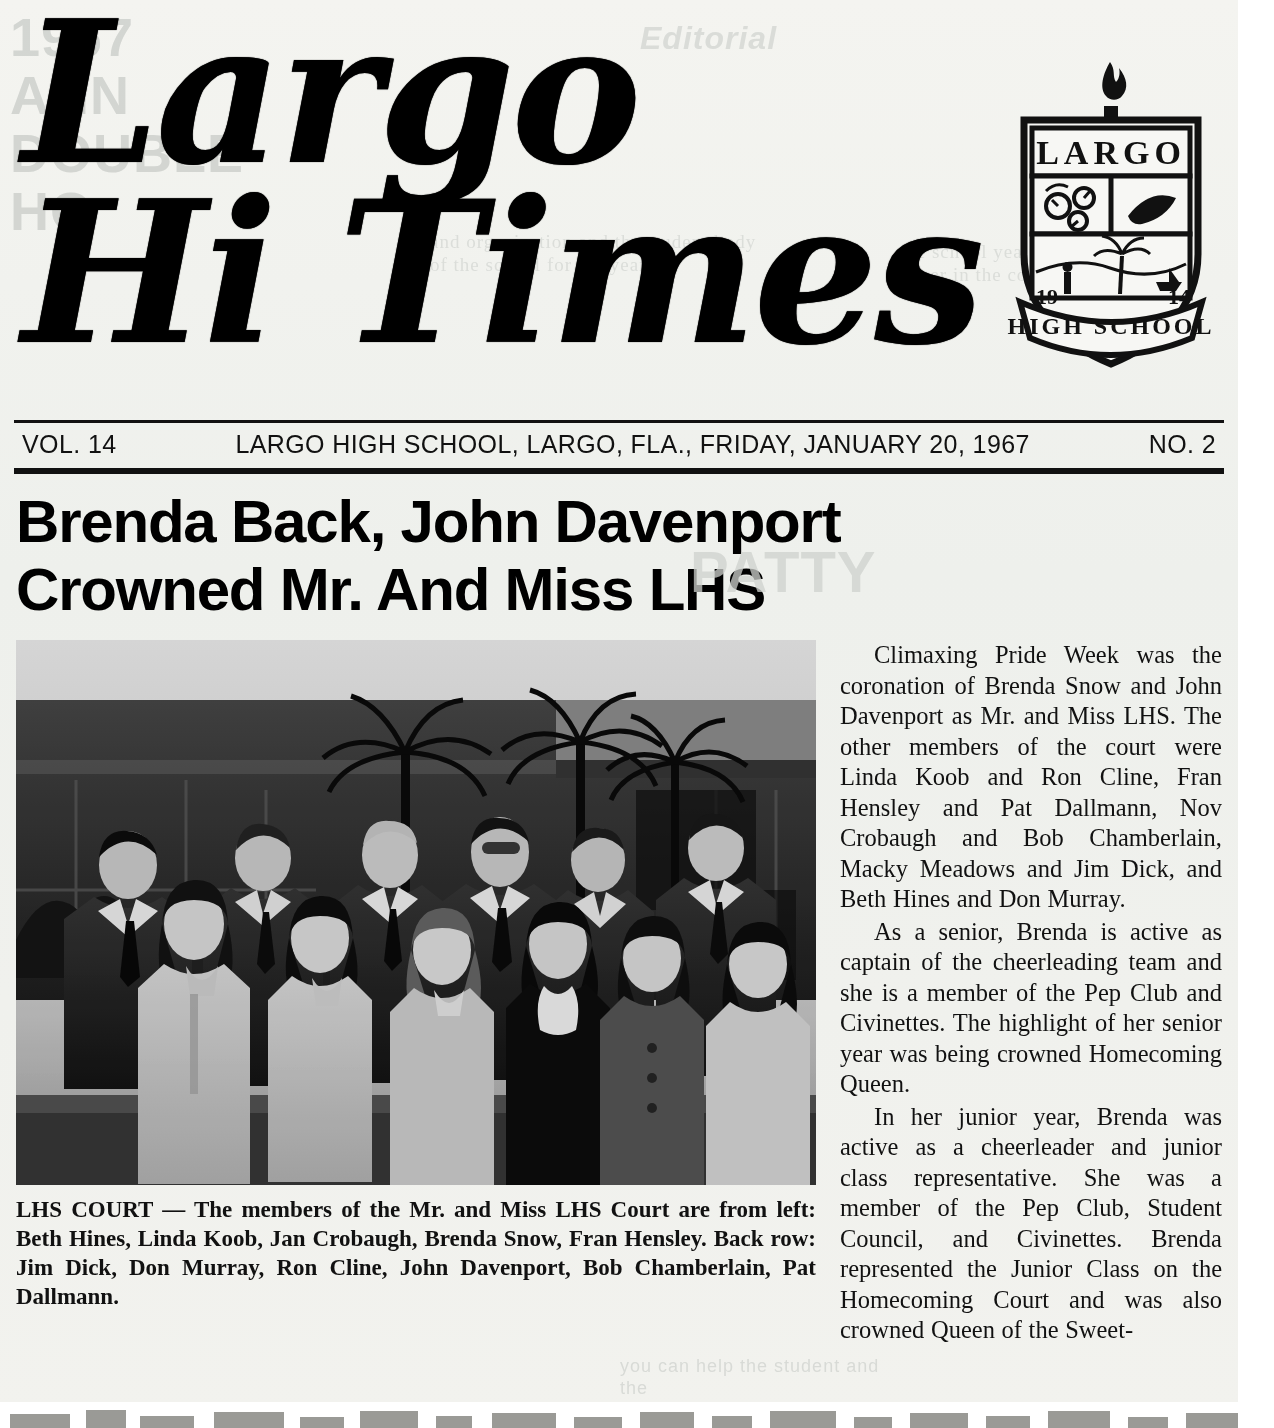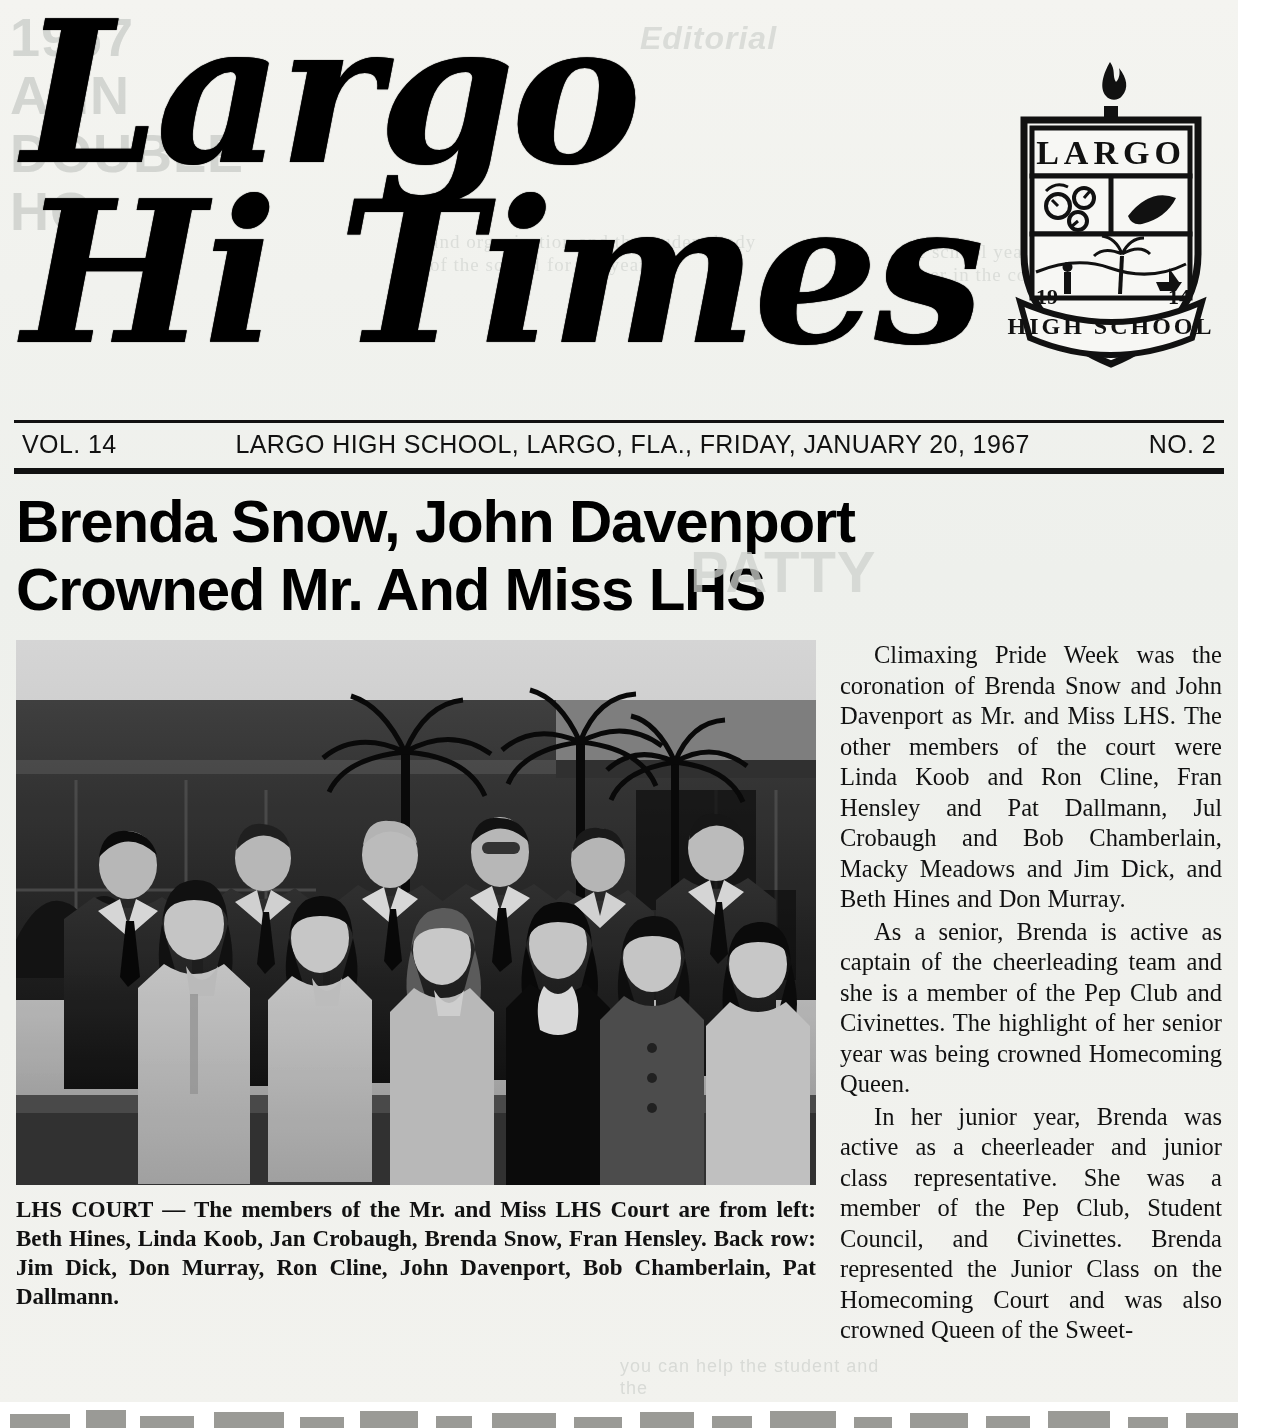--- a/index.html
+++ b/index.html
@@ -218,21 +218,21 @@
 
   <div class="volbar">
     <span>VOL. 14</span>
     <span>LARGO HIGH SCHOOL, LARGO, FLA., FRIDAY, JANUARY 20, 1967</span>
     <span>NO. 2</span>
   </div>
 
   <div class="rule rule-thick"></div>
 
   <div class="headline">
-    <span class="hl-line">Brenda Snow, John Davenport</span>
+    <span class="hl-line">Brenda Back, John Davenport</span>
     <span class="hl-line">Crowned Mr. And Miss LHS</span>
   </div>
 
   <div class="content">
 
     <div class="col-left">
       <div class="photo">
         <svg viewBox="0 0 800 545" width="800" height="545" xmlns="http://www.w3.org/2000/svg">
           <defs>
             <linearGradient id="skyg" x1="0" y1="0" x2="0" y2="1">
@@ -404,21 +404,21 @@
           </g>
         </svg>
       </div>
 
       <div class="caption">
         <b>LHS COURT —</b><span> The members of the Mr. and Miss LHS Court are from left: Beth Hines, Linda Koob, Jan Crobaugh, Brenda Snow, Fran Hensley. Back row: Jim Dick, Don Murray, Ron Cline, John Davenport, Bob Chamberlain, Pat Dallmann.</span>
       </div>
     </div>
 
     <div class="col-right article">
-      <p>Climaxing Pride Week was the coronation of Brenda Snow and John Davenport as Mr. and Miss LHS. The other members of the court were Linda Koob and Ron Cline, Fran Hensley and Pat Dallmann, Jul Crobaugh and Bob Chamberlain, Macky Meadows and Jim Dick, and Beth Hines and Don Murray.</p>
+      <p>Climaxing Pride Week was the coronation of Brenda Snow and John Davenport as Mr. and Miss LHS. The other members of the court were Linda Koob and Ron Cline, Fran Hensley and Pat Dallmann, Nov Crobaugh and Bob Chamberlain, Macky Meadows and Jim Dick, and Beth Hines and Don Murray.</p>
       <p>As a senior, Brenda is active as captain of the cheerleading team and she is a member of the Pep Club and Civinettes. The highlight of her senior year was being crowned Homecoming Queen.</p>
       <p>In her junior year, Brenda was active as a cheerleader and junior class representative. She was a member of the Pep Club, Student Council, and Civinettes. Brenda represented the Junior Class on the Homecoming Court and was also crowned Queen of the Sweet-</p>
     </div>
   </div>
 
   <div class="bottom-strip">
     <svg class="blocks" viewBox="0 0 1274 20" preserveAspectRatio="none" xmlns="http://www.w3.org/2000/svg">
       <g fill="#9a9a96">
         <rect x="10" y="6" width="60" height="14"></rect>
         <rect x="86" y="2" width="40" height="18"></rect>

